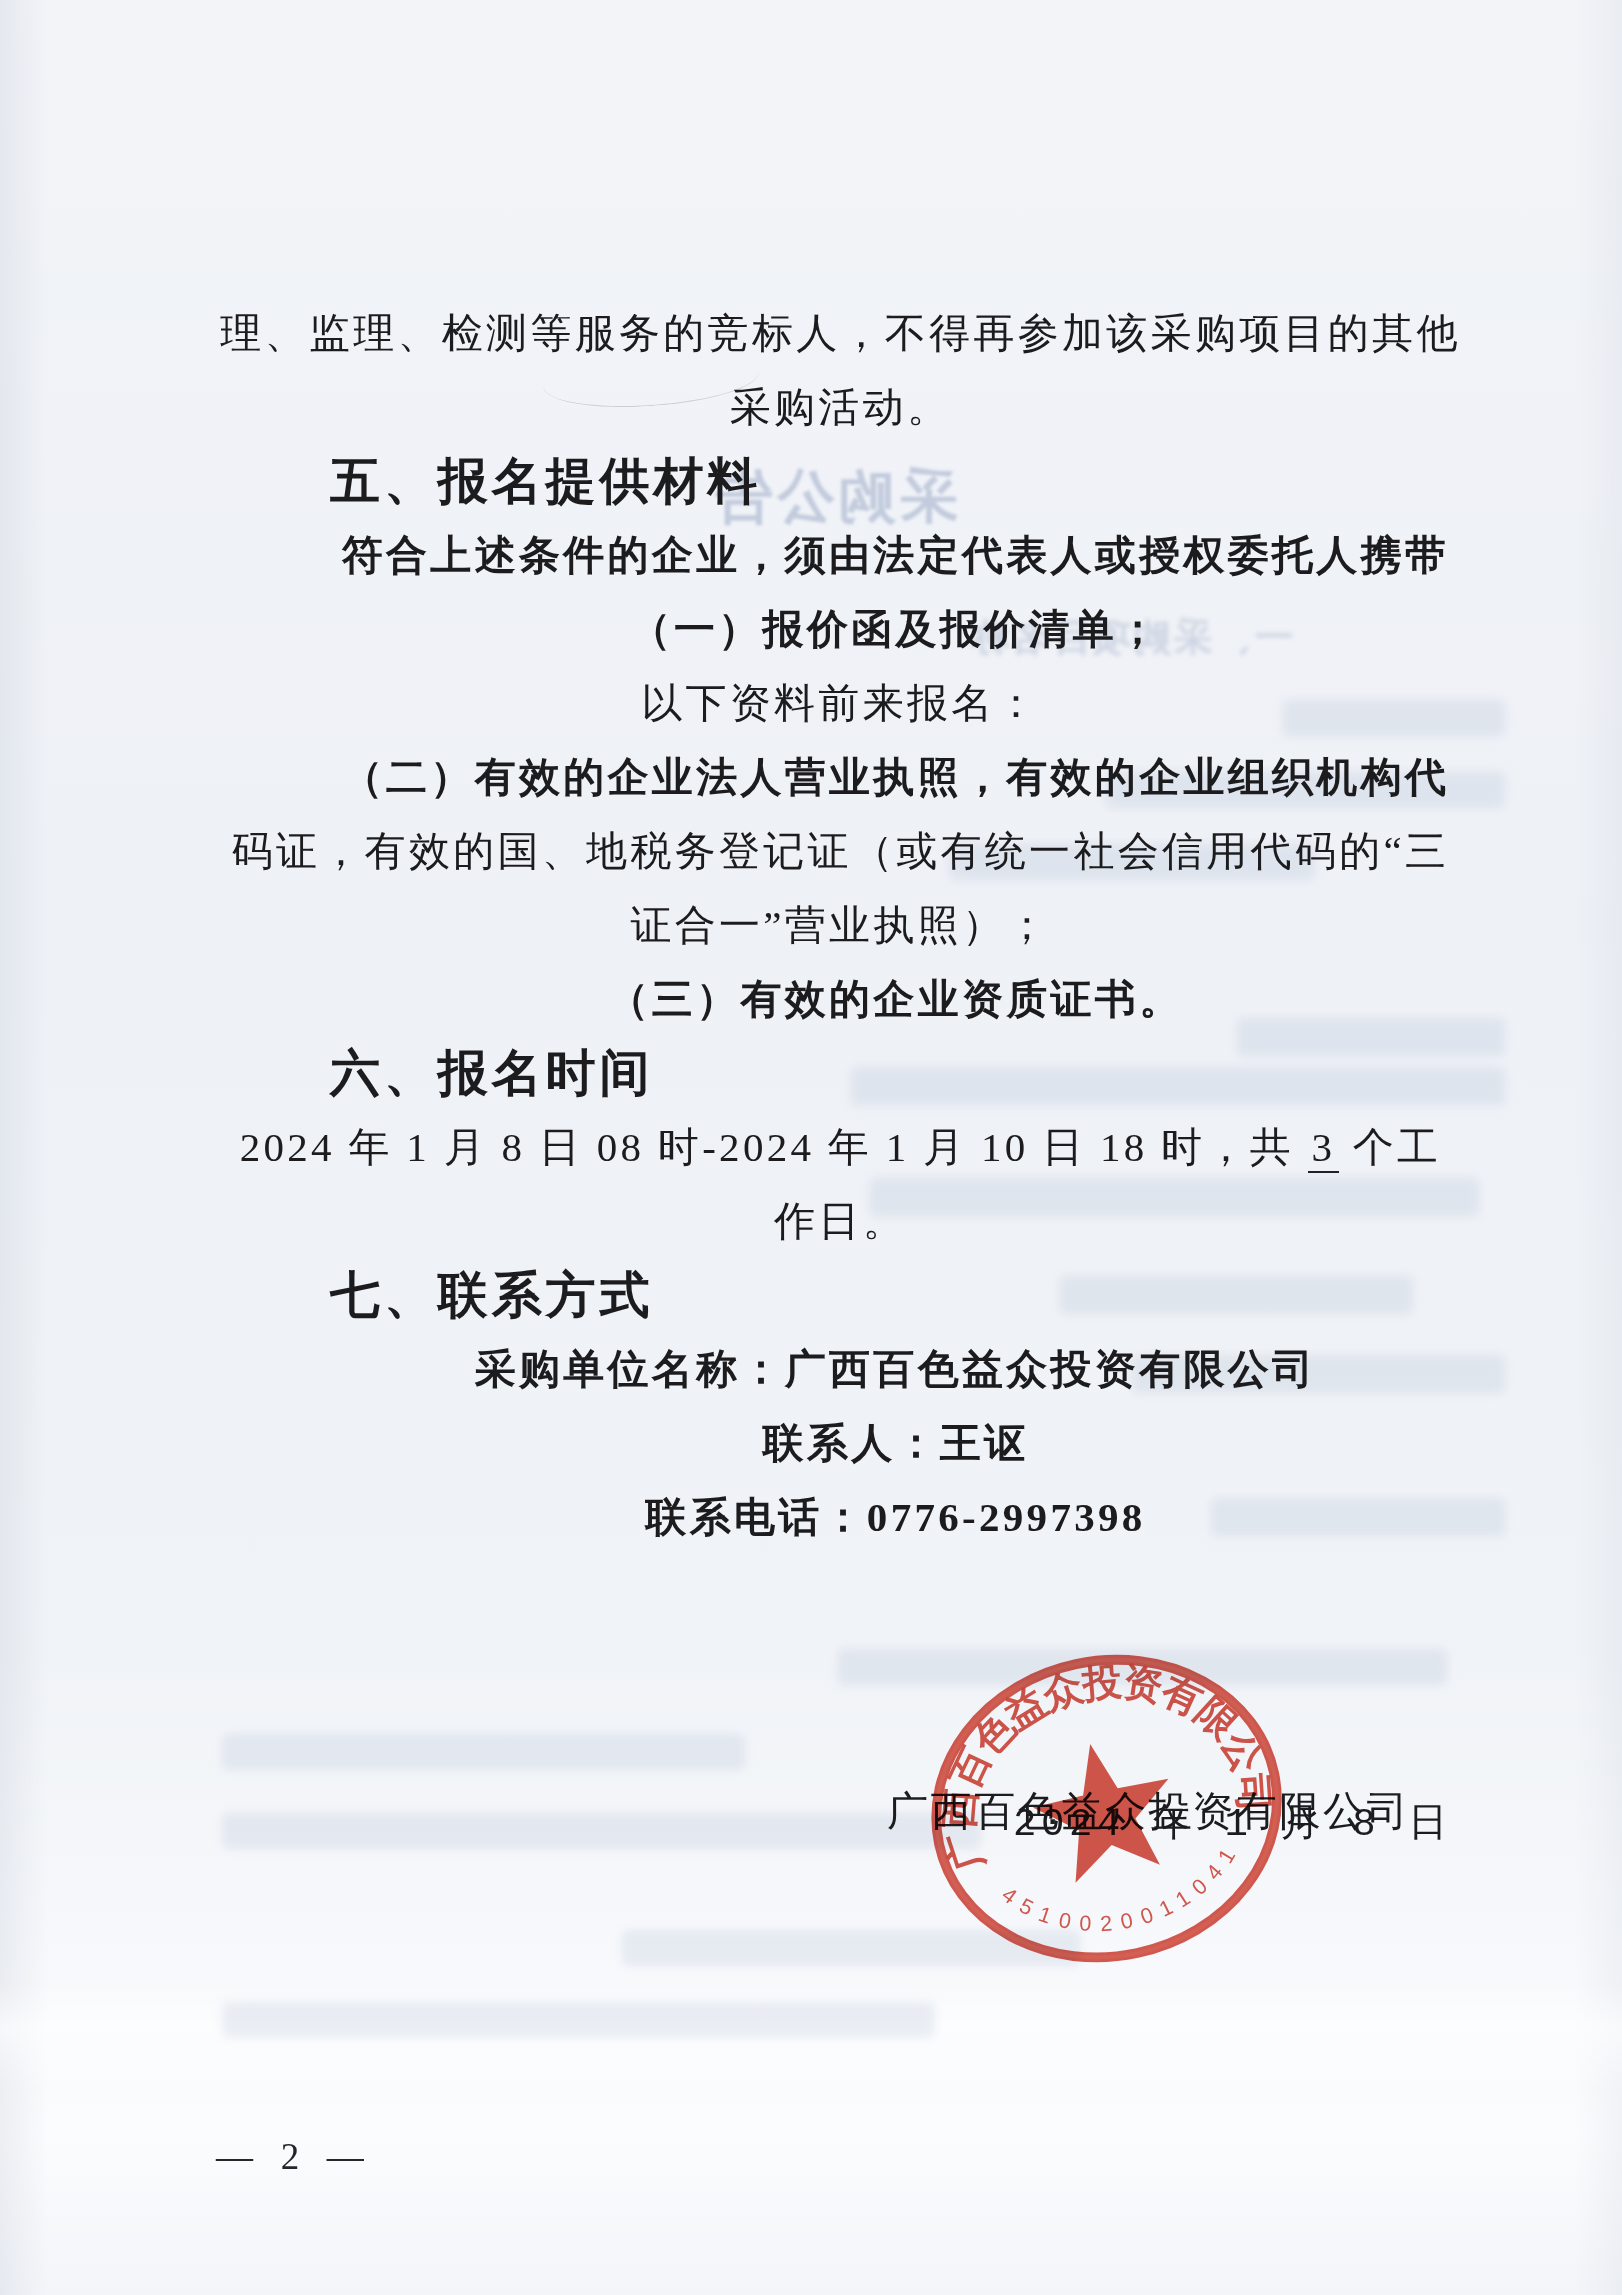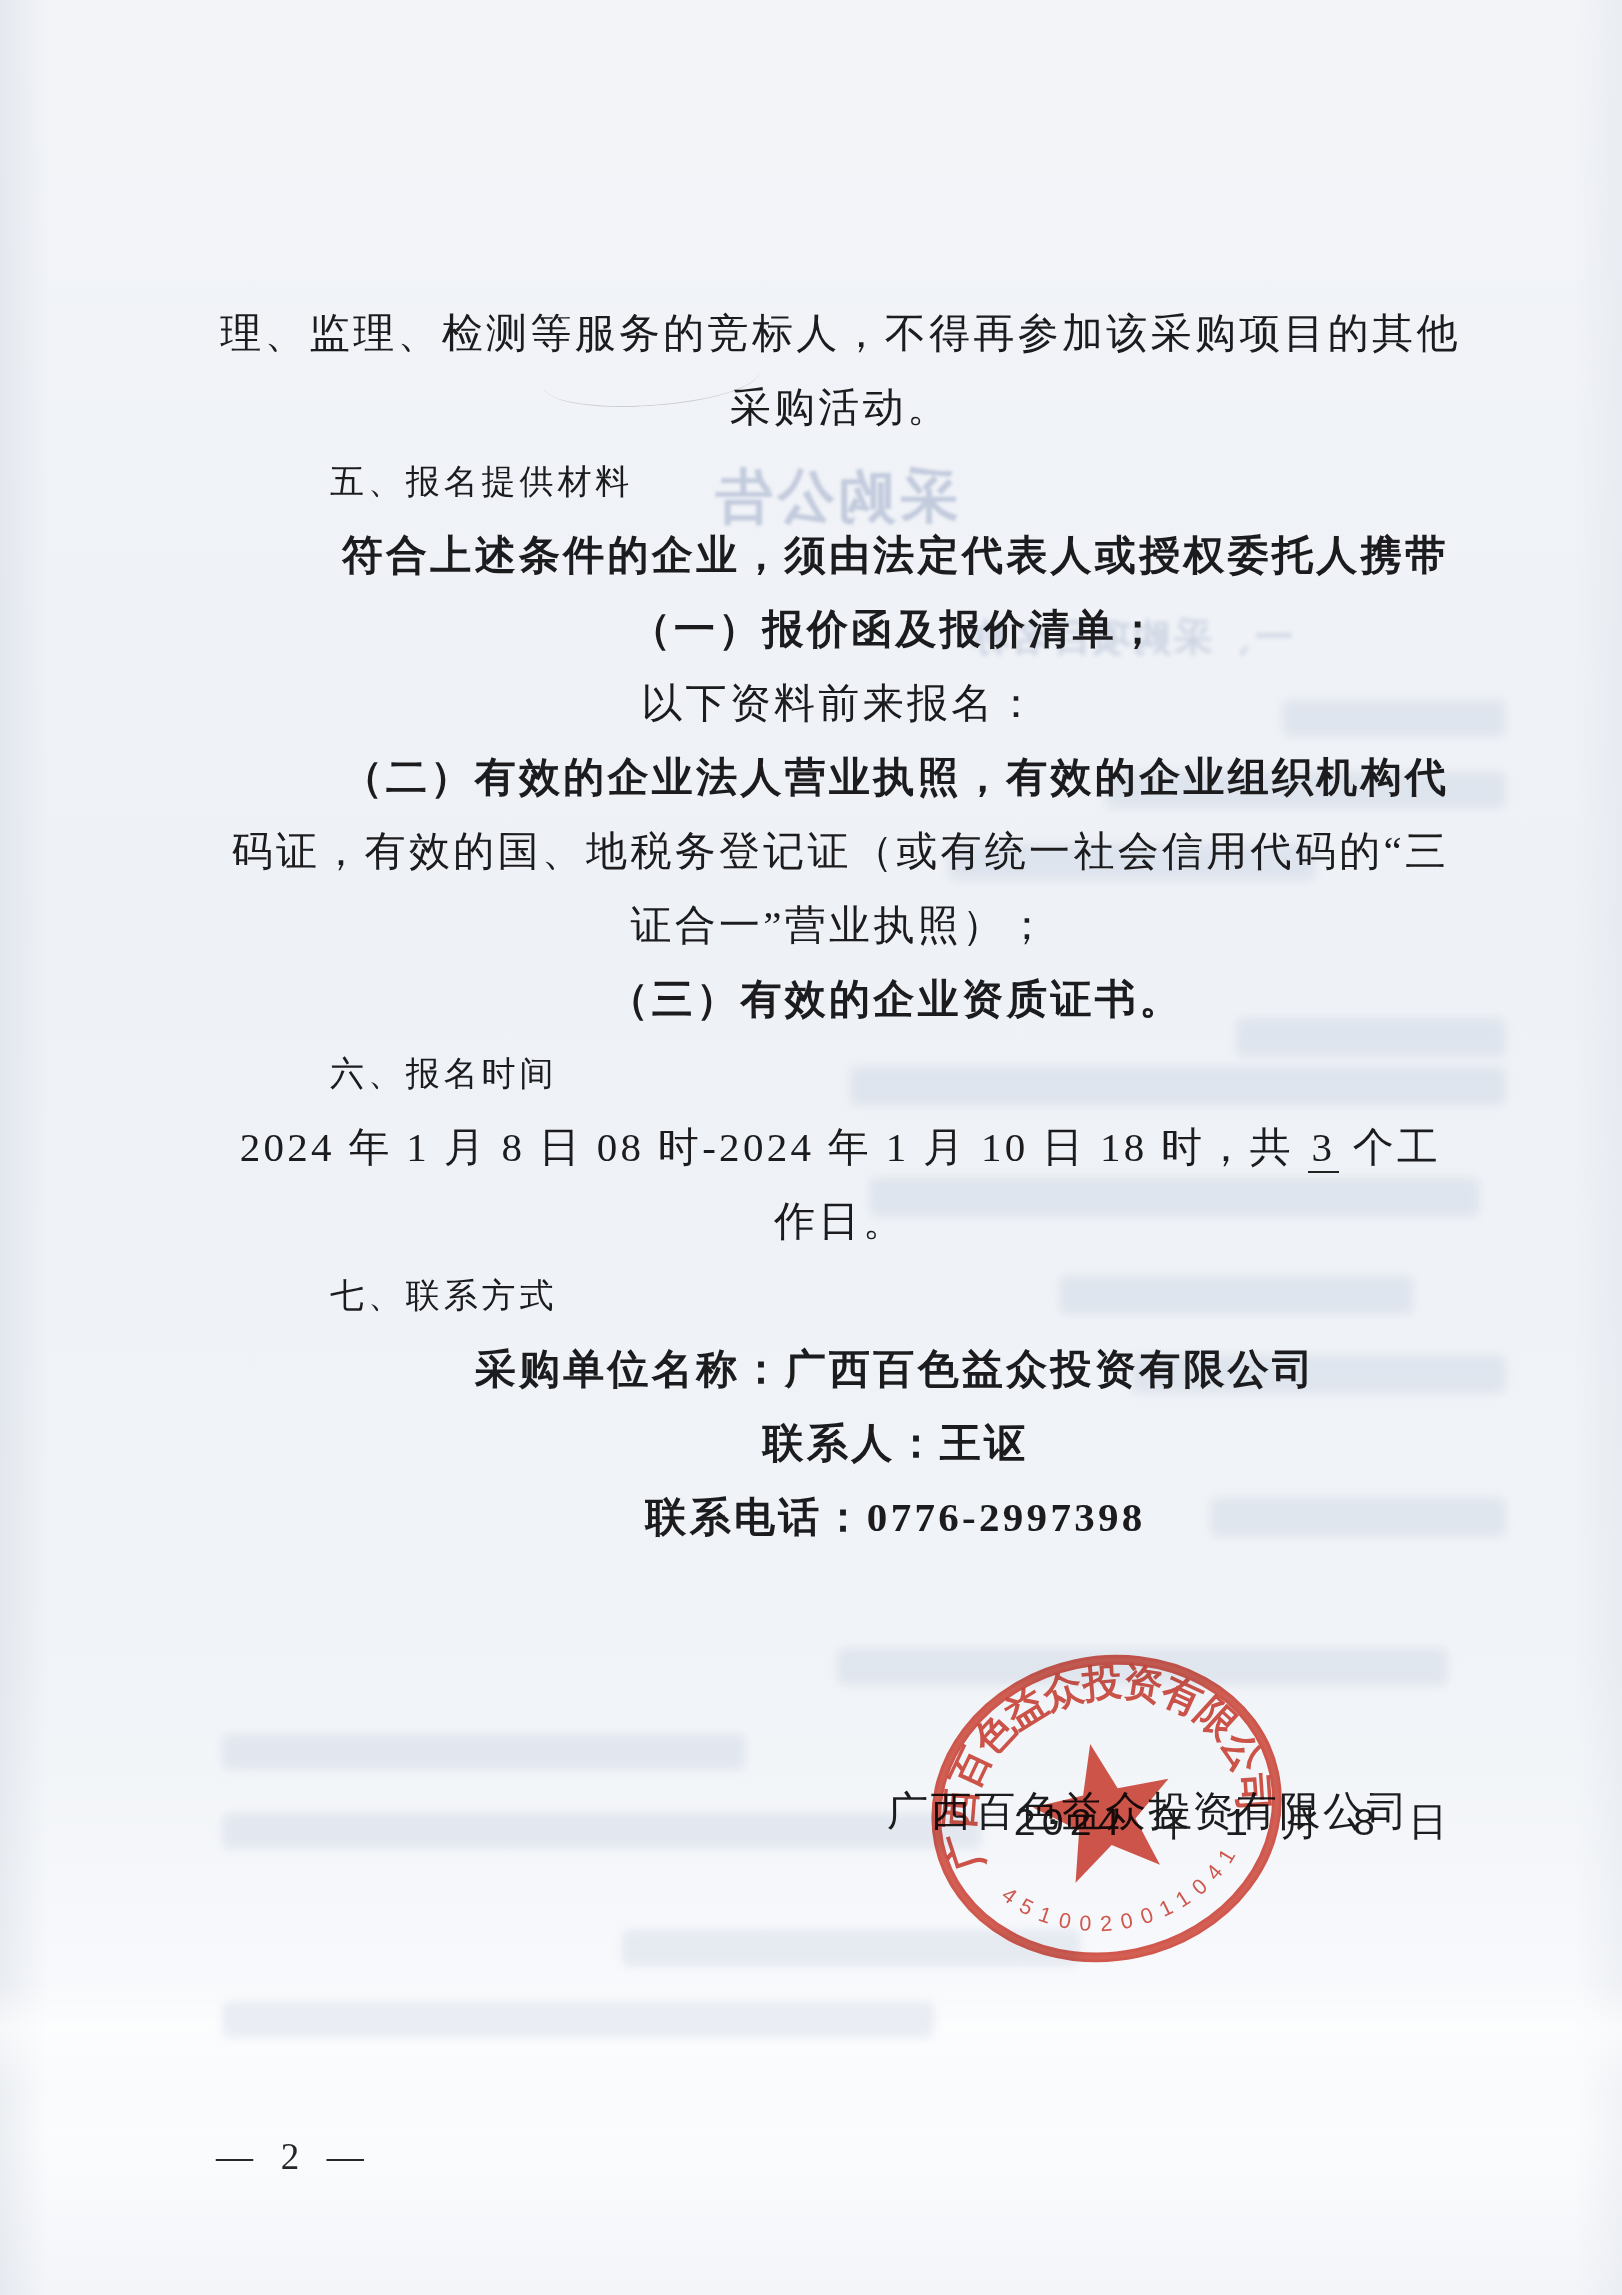--- a/index.html
+++ b/index.html
@@ -18,22 +18,22 @@
   .ghost-text{font-family:"Liberation Sans",sans-serif;font-weight:bold;
         color:rgba(128,146,182,.40);transform:scaleX(-1);
         filter:blur(1.6px);white-space:nowrap;}
   .ghost-bar{position:absolute;background:rgba(146,160,192,.16);
         filter:blur(4.6px);border-radius:6.5px;z-index:1;pointer-events:none;}
 
   
   .content{position:absolute;left:217px;top:296px;width:1247px;z-index:2;}
   .ln{font-size:41px;line-height:74px;letter-spacing:3.3px;white-space:nowrap;text-align:center;}
   .ln.indent{text-indent:110px;font-weight:bold;}
-  .heading{font-family:"Liberation Sans",sans-serif;font-weight:normal;
-        font-size:34px;line-height:74px;letter-spacing:3.9px;
+  .heading{font-family:"Liberation Sans",sans-serif;font-weight:bold;
+        font-size:50px;line-height:74px;letter-spacing:3.9px;
         text-indent:113px;white-space:nowrap;}
   .uline{border-bottom:2.6px solid #222;padding:0 3.9px 1.3px 3.9px;}
 
   
   .sig-company{position:absolute;left:887px;top:1784px;z-index:2;
         font-size:41px;letter-spacing:2.6px;white-space:nowrap;}
   .sig-date{position:absolute;left:1013px;top:1795px;width:327px;z-index:2;
         font-size:39px;letter-spacing:4.6px;white-space:nowrap;font-family:Liberation Mono, monospace;}
 
   

